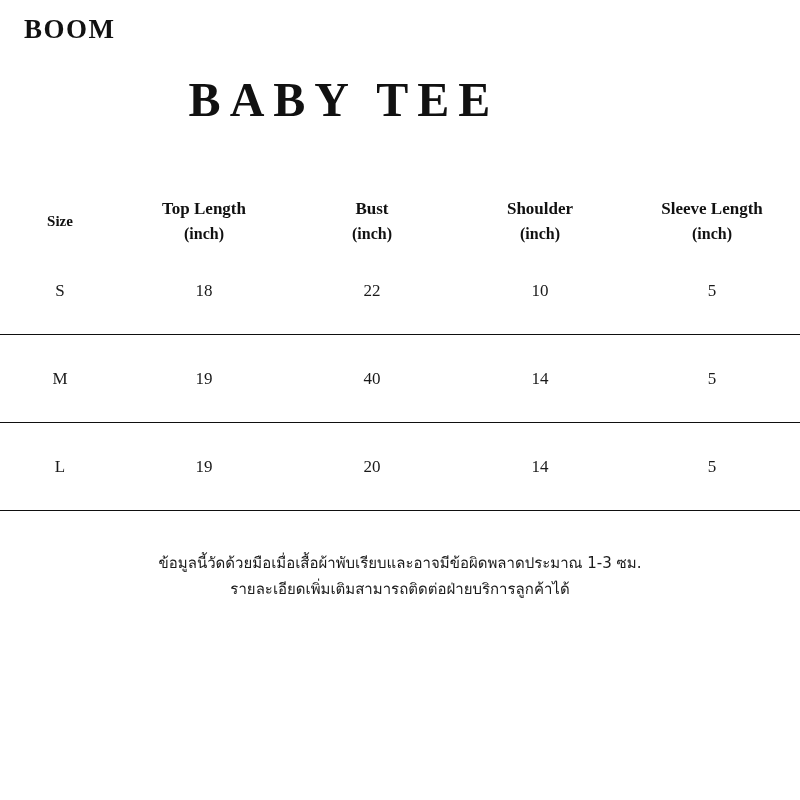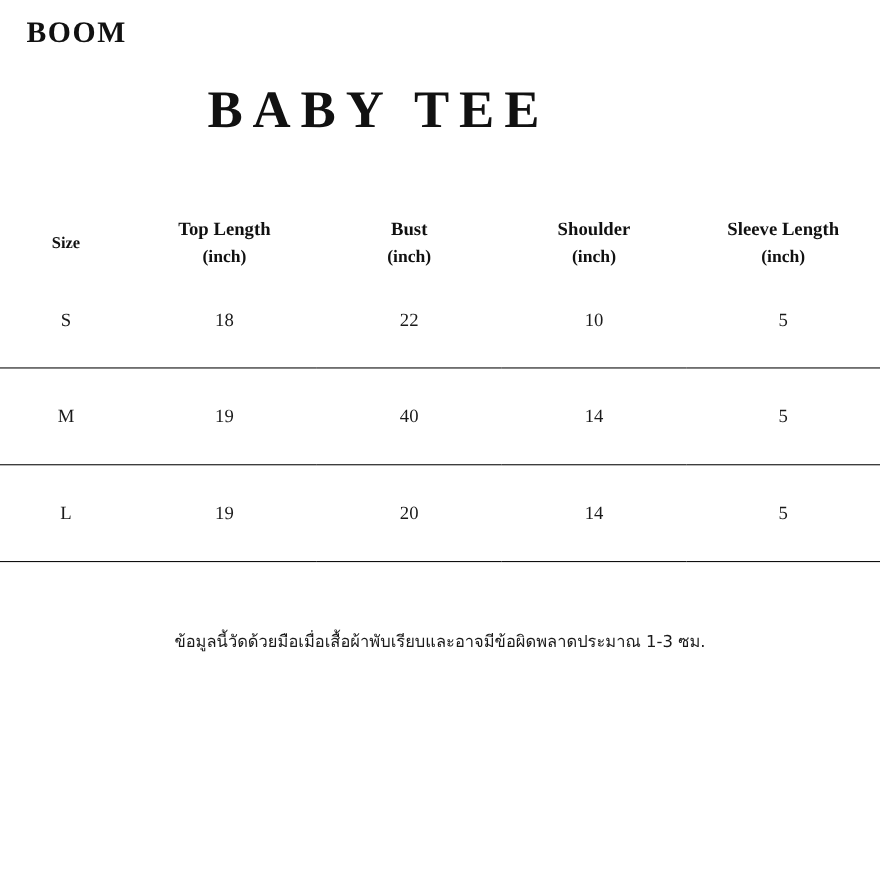--- a/index.html
+++ b/index.html
@@ -91,21 +91,21 @@
   tbody tr:last-child td {
     border-bottom: 1.6px solid #0f0f0f;
   }
   col.c-size { width: 120px; }
   col.c-1 { width: 168px; }
   col.c-2 { width: 168px; }
   col.c-3 { width: 168px; }
   col.c-4 { width: 176px; }
   .notes {
     position: absolute;
-    top: 570px;
+    top: 550px;
     left: 0;
     width: 800px;
     text-align: center;
     font-family: "DejaVu Sans", sans-serif;
     font-size: 15px;
     color: #1a1a1a;
     line-height: 1.75;
   }
   .notes div { display: block; }
 </style>
@@ -171,15 +171,16 @@
           <td>20</td>
           <td>14</td>
           <td>5</td>
         </tr>
       </tbody>
     </table>
   </div>
 
   <div class="notes">
     <div>ข้อมูลนี้วัดด้วยมือเมื่อเสื้อผ้าพับเรียบและอาจมีข้อผิดพลาดประมาณ 1-3 ซม.</div>
+    <div>รายละเอียดเพิ่มเติมสามารถติดต่อฝ่ายบริการลูกค้าได้</div>
   </div>
 
 </div>
 
 </body></html>

